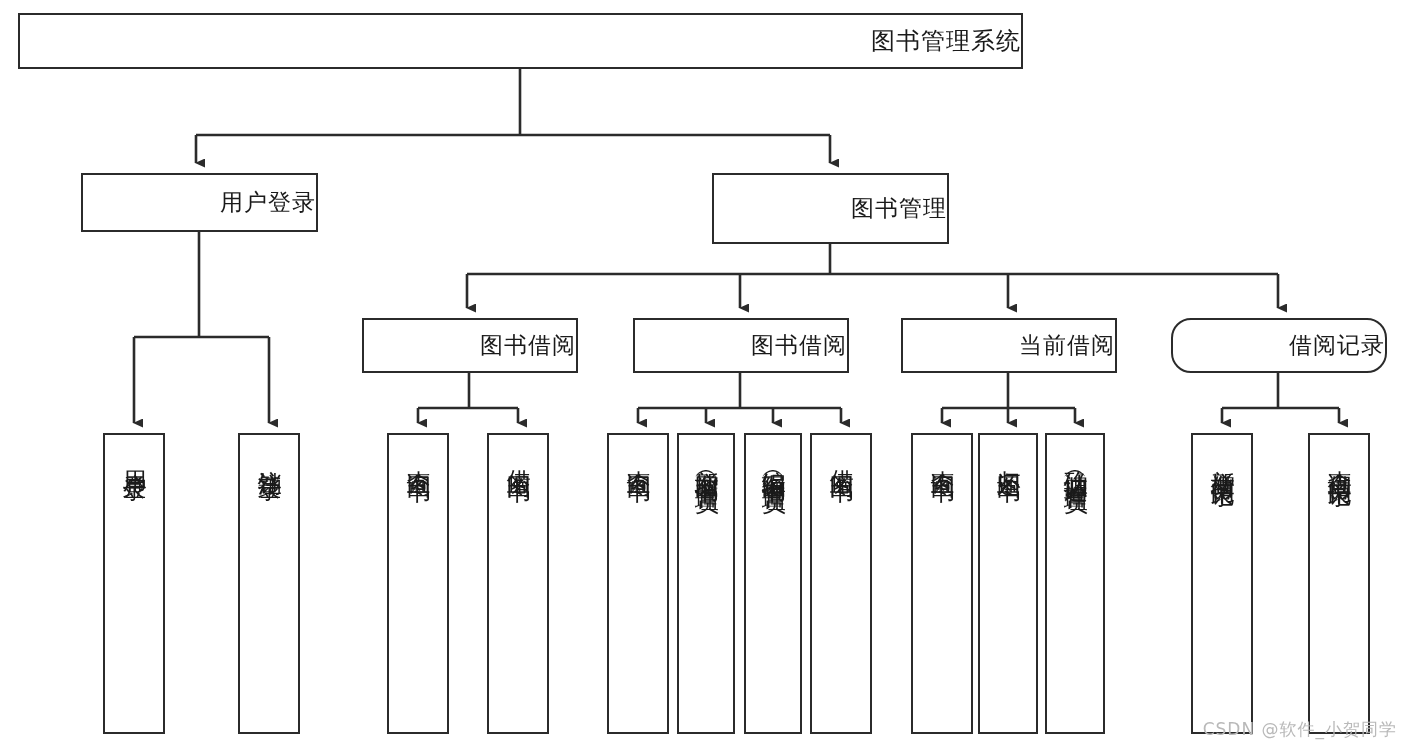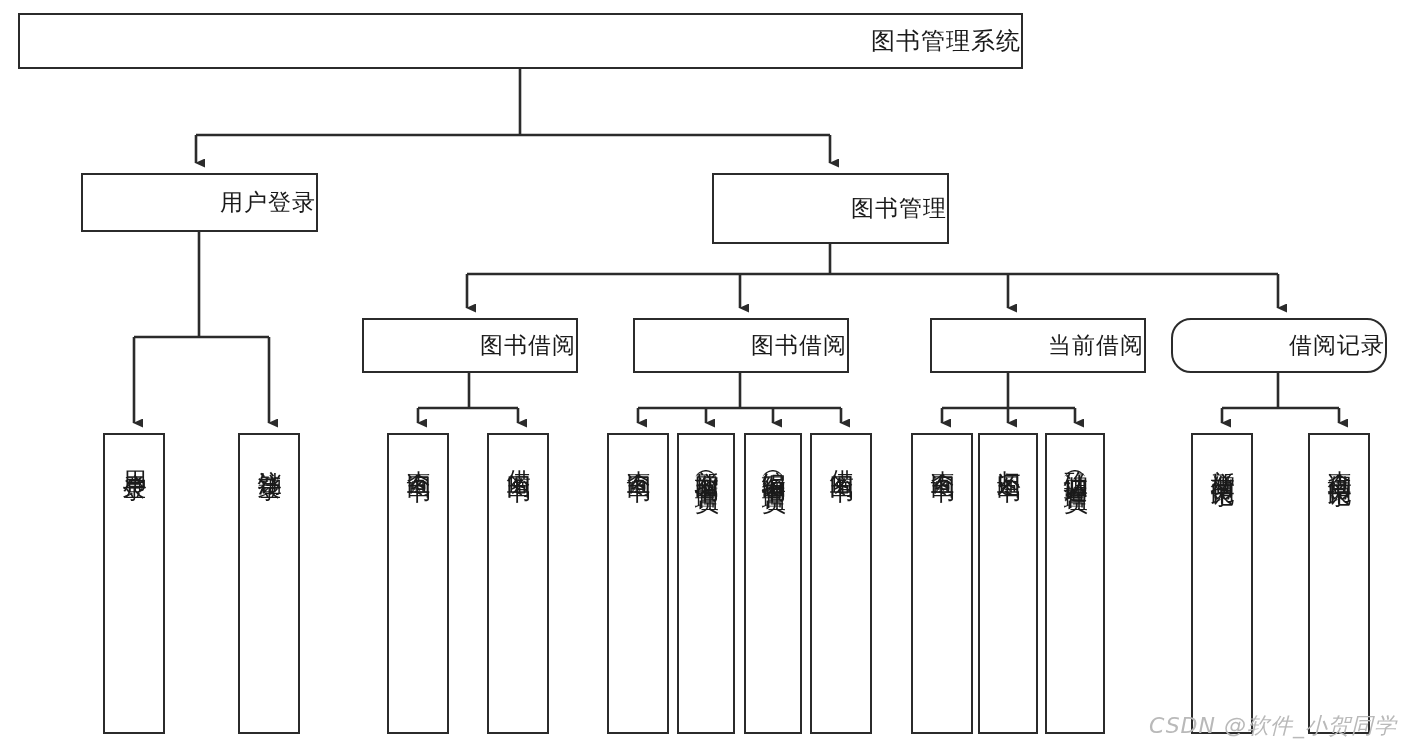--- a/index.html
+++ b/index.html
@@ -55,26 +55,25 @@
     font-size: 24px;
     line-height: 1.15;
     letter-spacing: 3px;
     white-space: pre-line;
     color: #1a1a1a;
   }
   .watermark {
     position: absolute;
     right: 8px;
     bottom: 6px;
-    font-size: 22px;
+    font-size: 17px;
     color: #b9b9b9;
     letter-spacing: 1px;
     white-space: nowrap;
     font-family: "DejaVu Sans", "Liberation Sans", sans-serif;
-    font-style: italic;
   }
 </style>
 </head>
 <body>
 
 <div id="canvas">
 
   <svg id="edges" viewBox="0 0 1405 747" xmlns="http://www.w3.org/2000/svg">
     <defs>
       <marker id="arr" markerWidth="9" markerHeight="10" refX="4.5" refY="9" orient="auto" markerUnits="userSpaceOnUse">
@@ -135,21 +134,21 @@
   <div class="node horiz" style="left:712px; top:173px; width:237px; height:71px;">
     <span>图书管理</span>
   </div>
 
   <div class="node horiz" style="left:362px; top:318px; width:216px; height:55px;">
     <span>图书借阅</span>
   </div>
   <div class="node horiz" style="left:633px; top:318px; width:216px; height:55px;">
     <span>图书借阅</span>
   </div>
-  <div class="node horiz" style="left:901px; top:318px; width:216px; height:55px;margin-left:29px;">
+  <div class="node horiz" style="left:901px; top:318px; width:216px; height:55px;">
     <span>当前借阅</span>
   </div>
   <div class="node horiz" style="left:1171px; top:318px; width:216px; height:55px;border-radius:20px;">
     <span>借阅记录</span>
   </div>
 
   <div class="node vert" style="left:103px; top:433px; width:62px; height:301px;">
     <span class="vlabel">用户登录</span>
   </div>
   <div class="node vert" style="left:238px; top:433px; width:62px; height:301px;">

